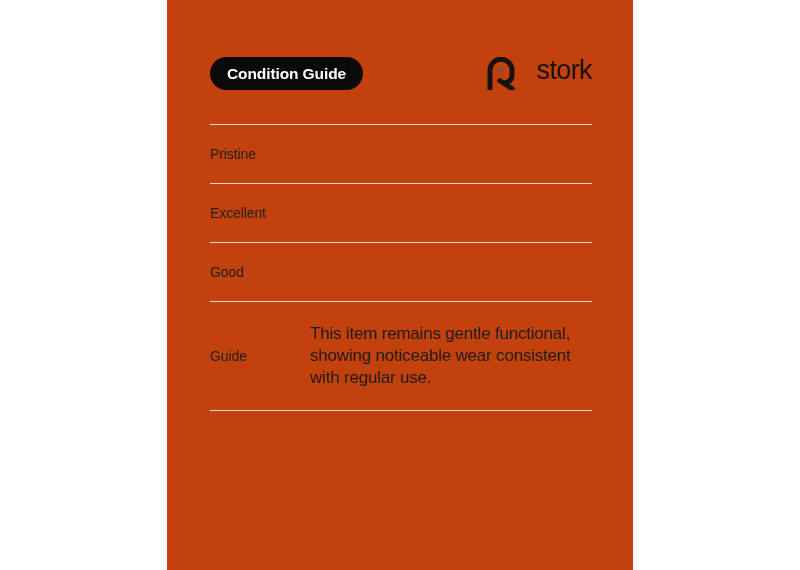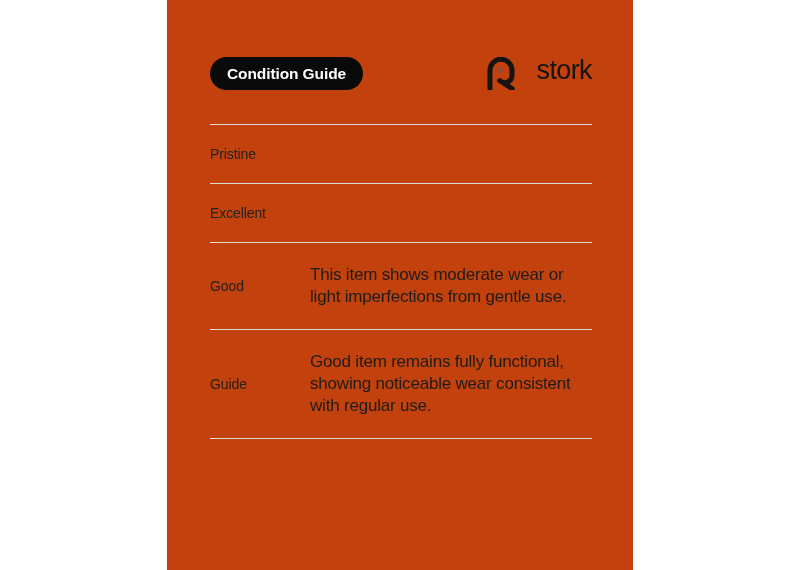--- a/index.html
+++ b/index.html
@@ -111,23 +111,22 @@
       <div class="row">
         <div class="row-label">Pristine</div>
       </div>
 
       <div class="row">
         <div class="row-label">Excellent</div>
       </div>
 
       <div class="row">
         <div class="row-label">Good</div>
-        <div class="row-desc">This item shows moderate wear or light imperfections from gentle use.</div>
       </div>
 
       <div class="row">
         <div class="row-label">Guide</div>
-        <div class="row-desc">Good item remains fully functional, showing noticeable wear consistent with regular use.</div>
+        <div class="row-desc">This item remains gentle functional, showing noticeable wear consistent with regular use.</div>
       </div>
 
     </div>
   </div>
 </div>
 
 </body></html>

